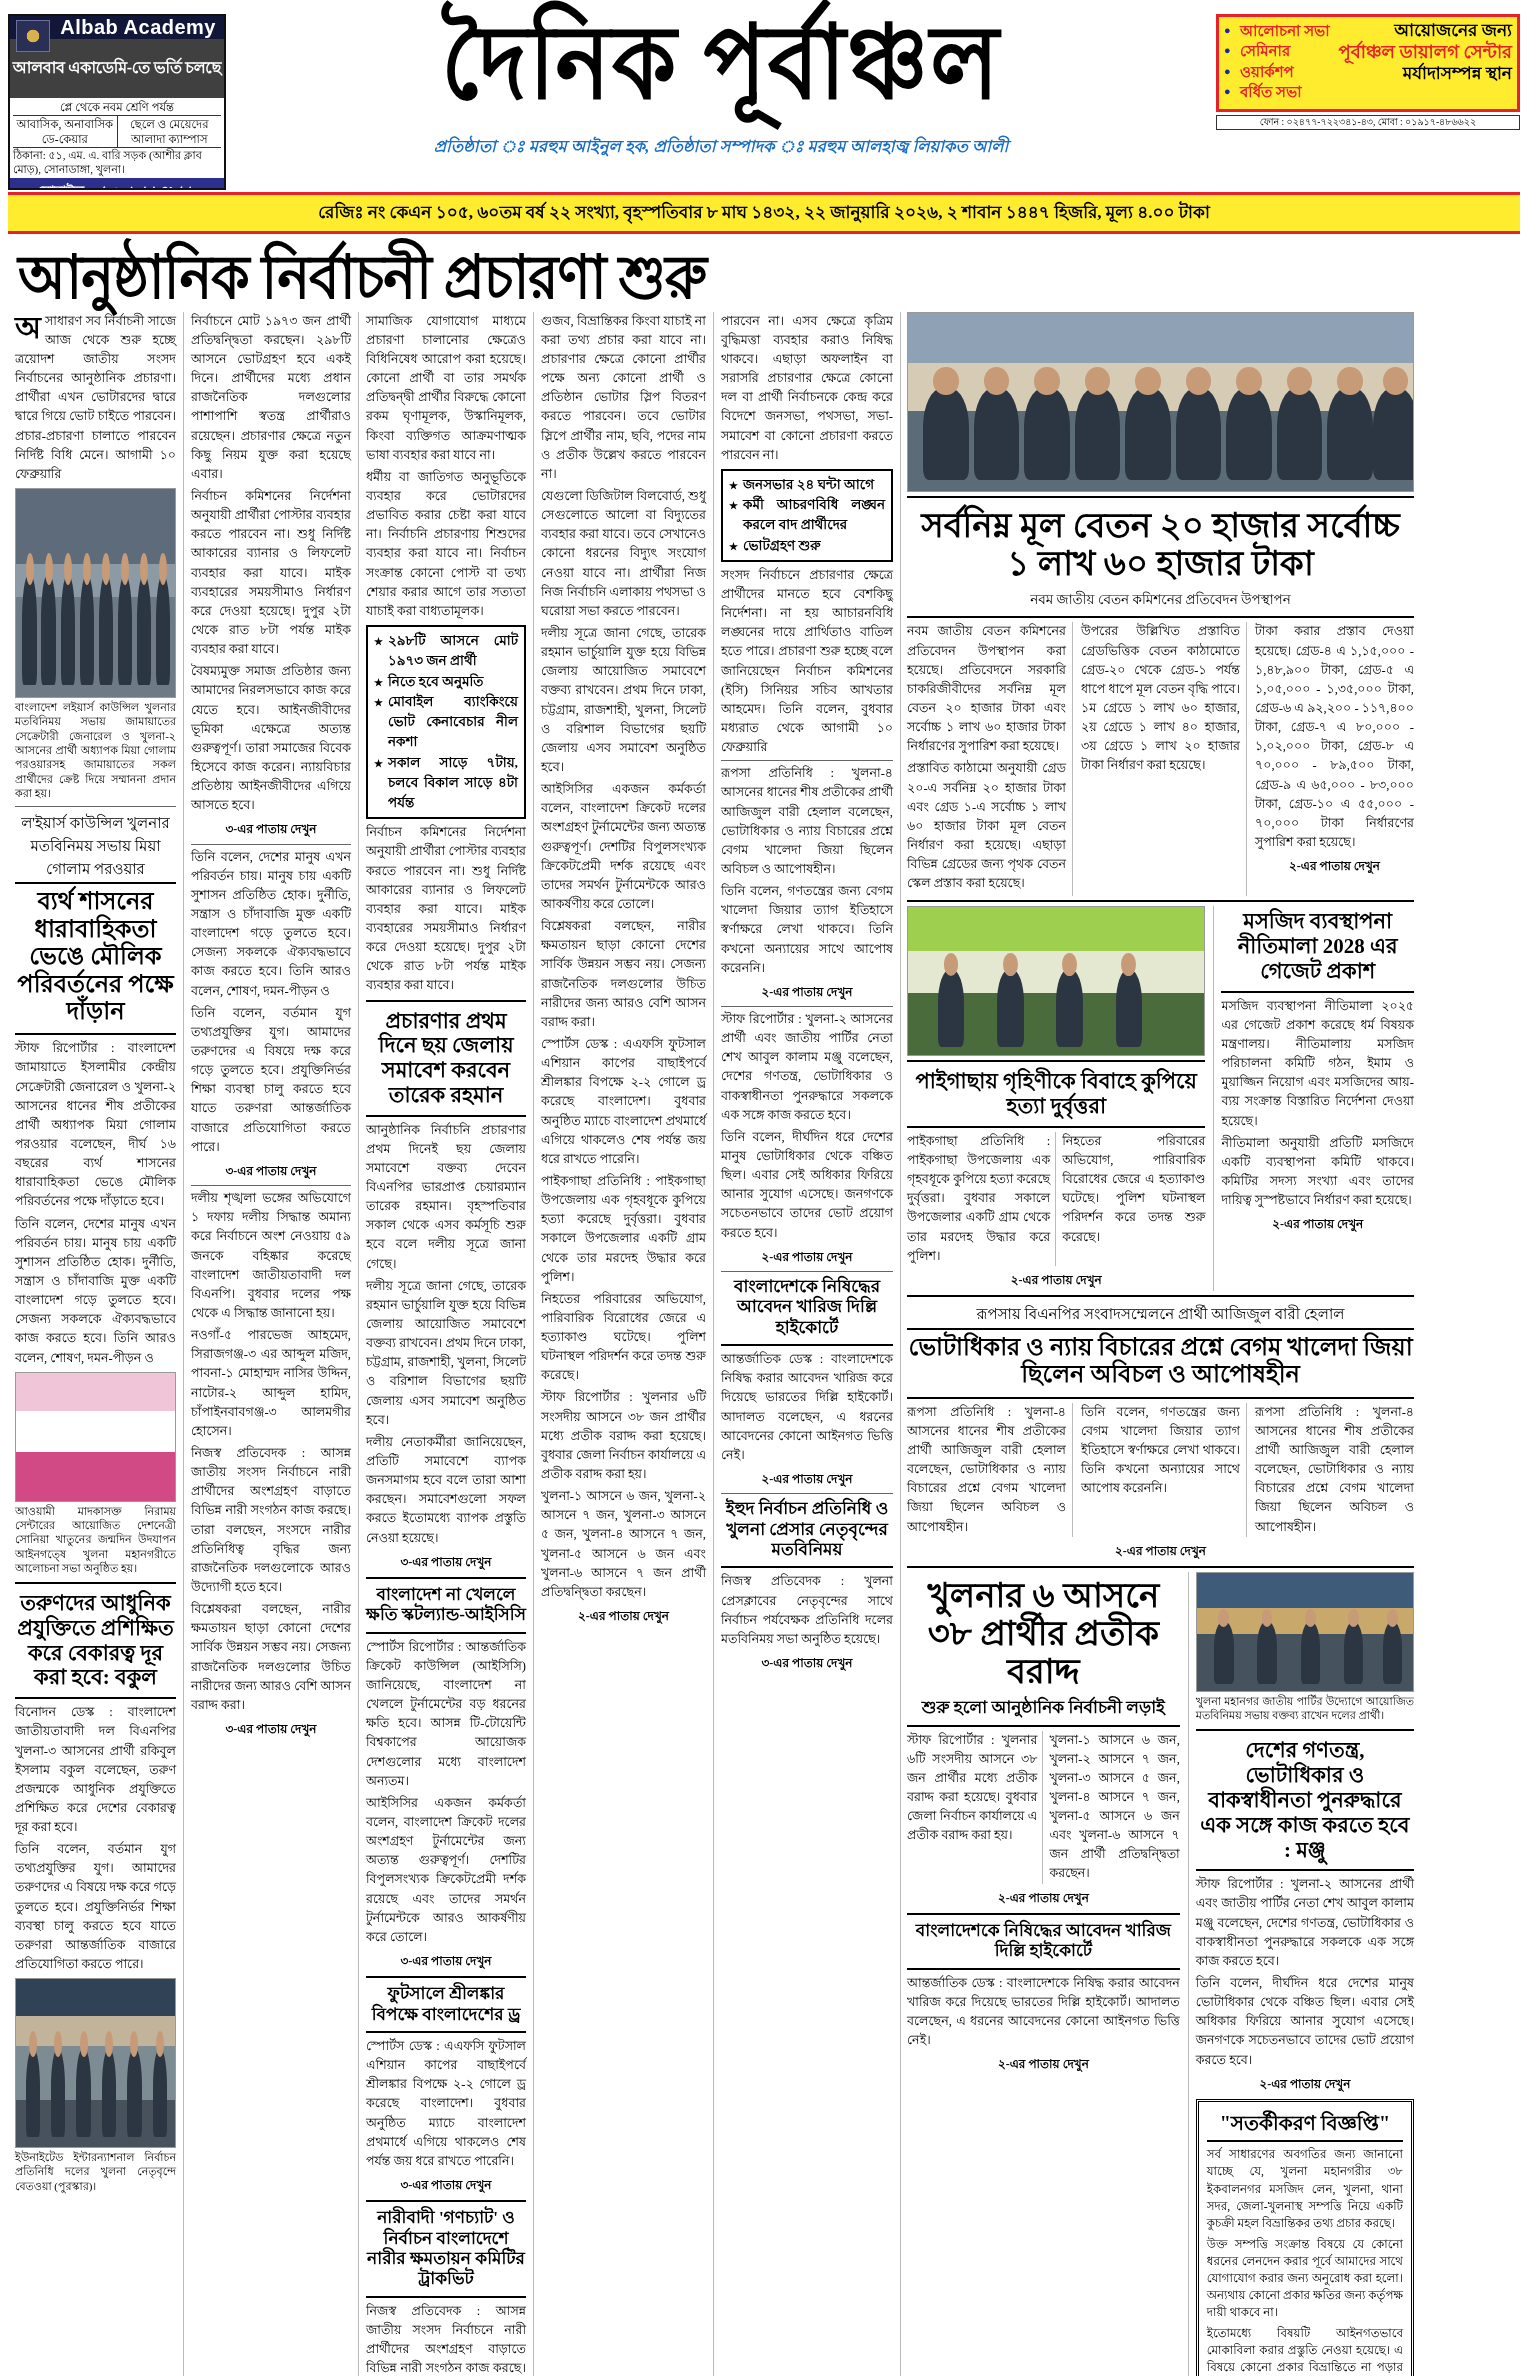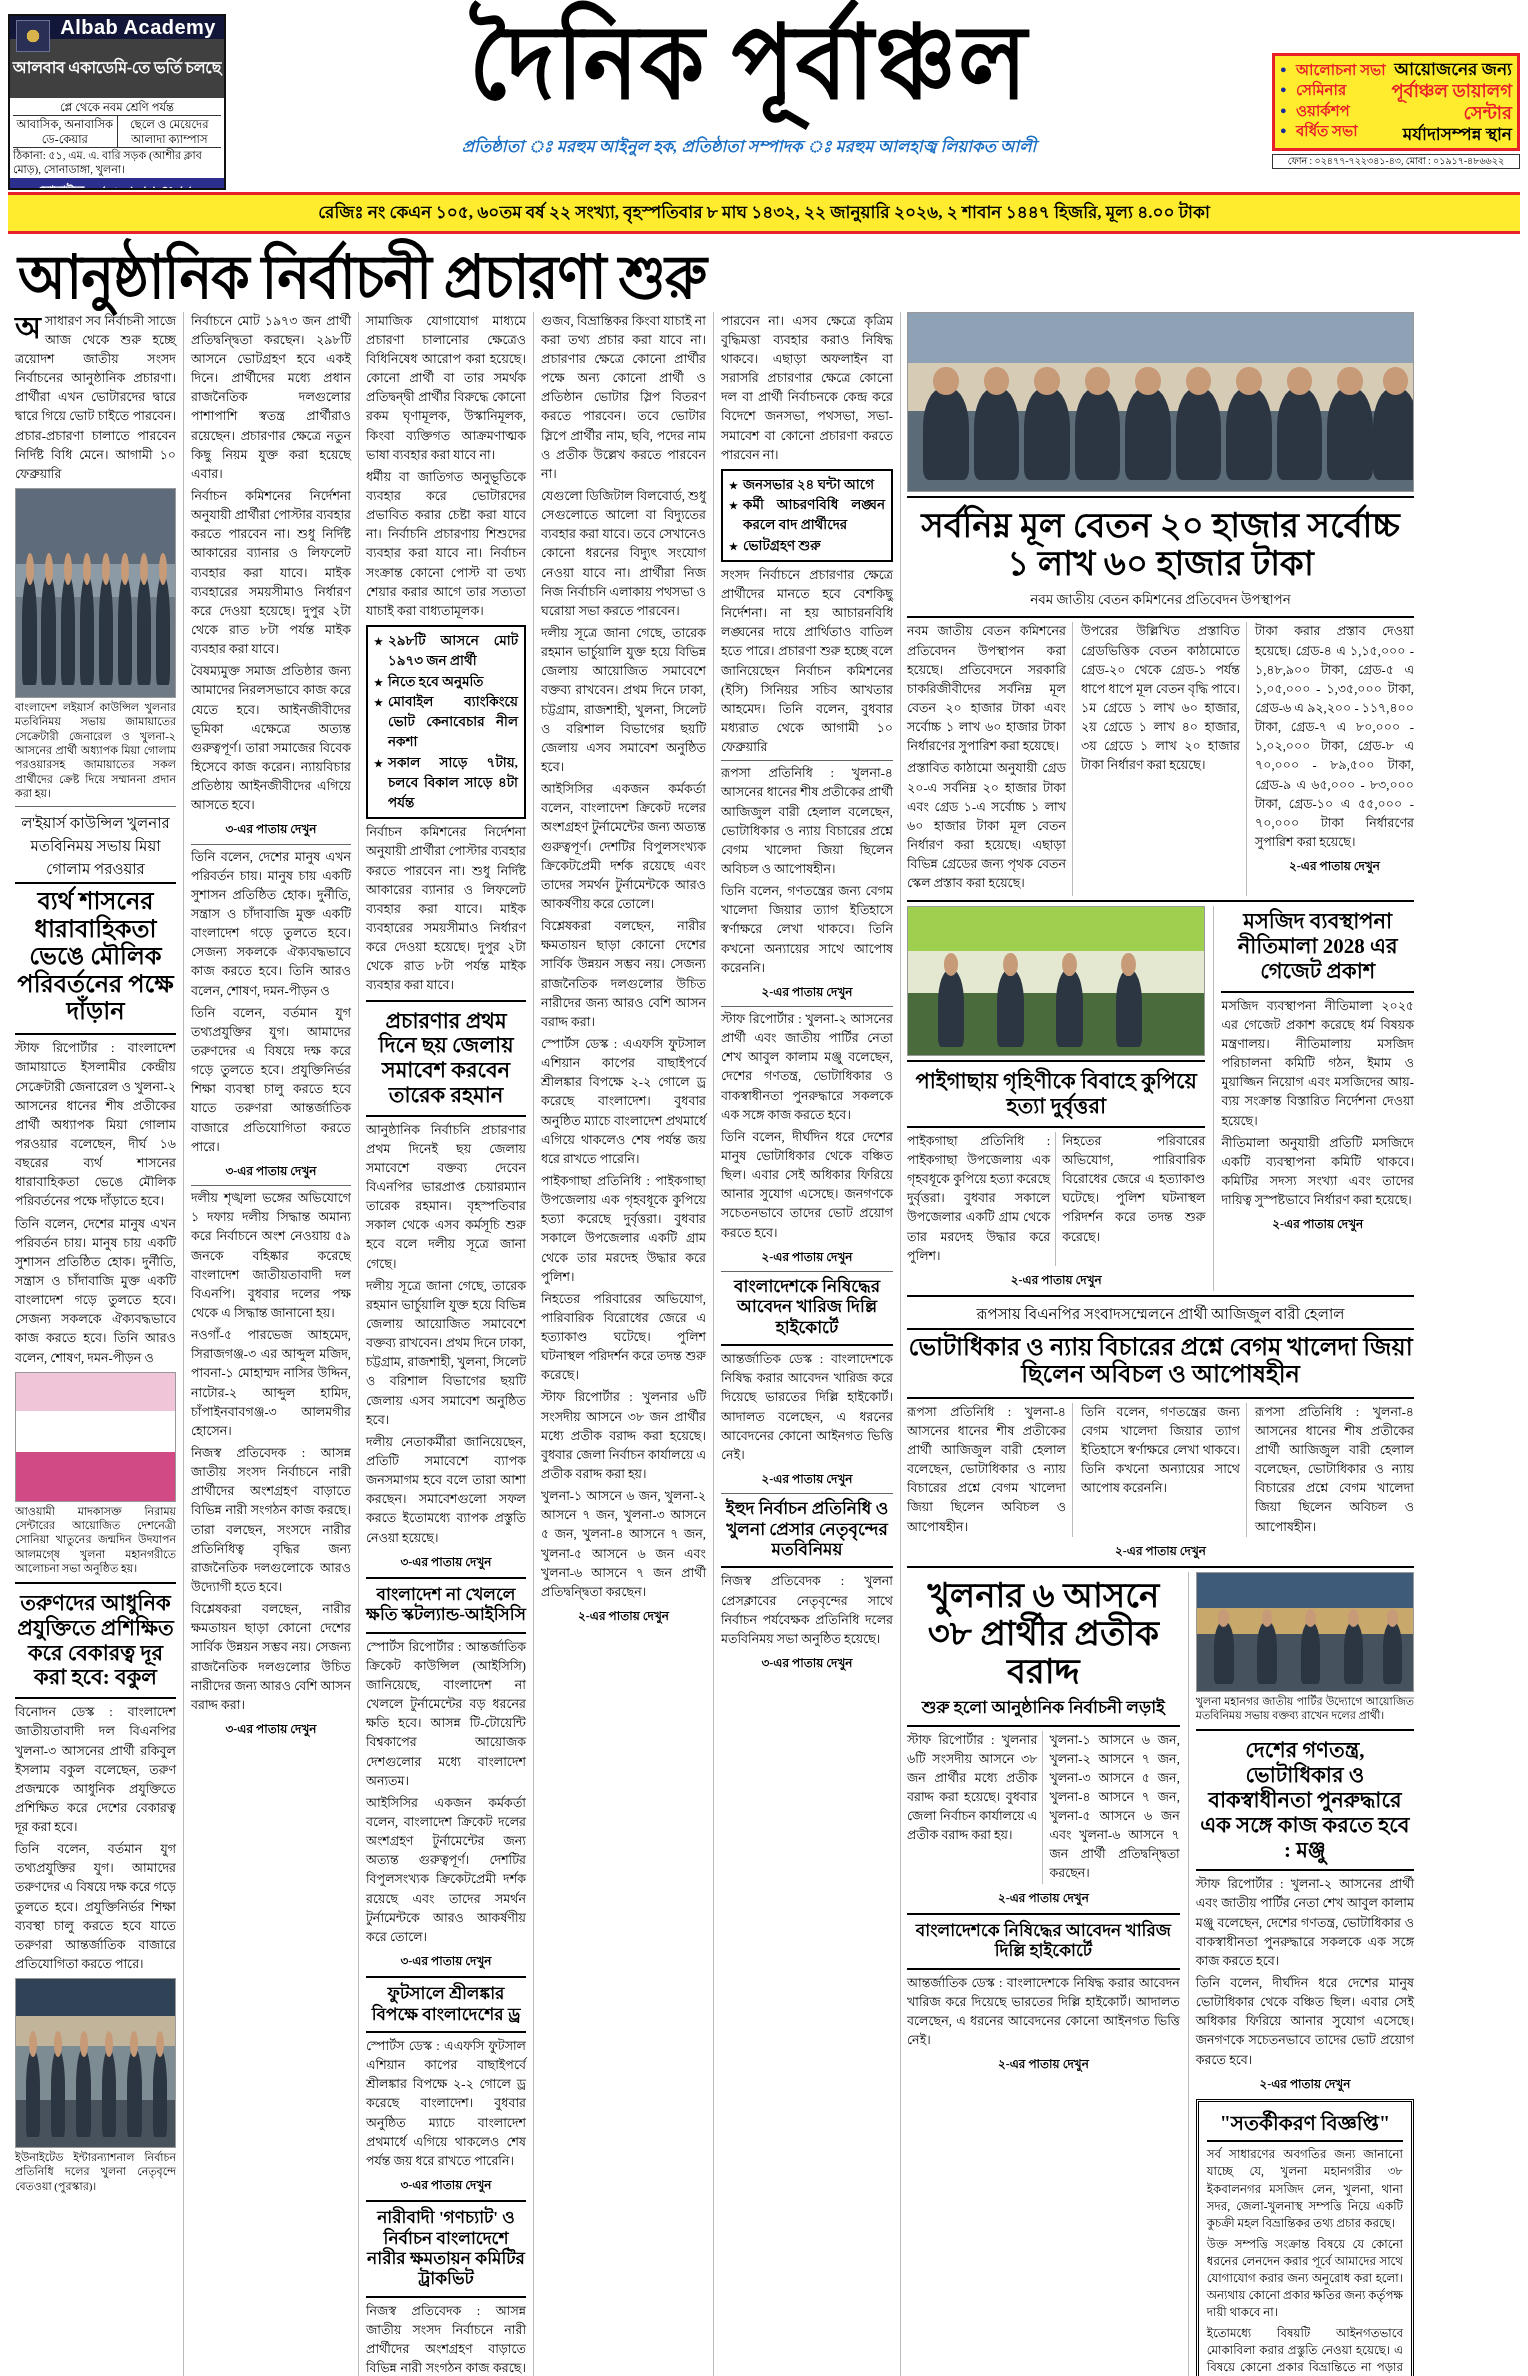--- a/index.html
+++ b/index.html
@@ -37,21 +37,21 @@
   .ad-left-phone { background:#2d2f8f; color:#fff; text-align:center; font-size:14px; font-weight:bold; padding:2px 0; margin-top:auto; }
 
   .masthead-center { flex:1; display:flex; flex-direction:column; align-items:center; justify-content:flex-start; }
   .paper-title {
     font-family:"Liberation Serif", serif; font-weight:bold;
     font-size:92px; line-height:0.98; letter-spacing:2px; color:#000;
     transform: scaleY(1.12); margin-top:4px;
   }
   .founder-line { color:#1a6fc4; font-size:16.5px; font-weight:bold; margin-top:26px; font-style:italic; }
 
-  .ad-right { width:248px; display:flex; flex-direction:column; gap:3px;margin-top:39px; }
+  .ad-right { width:304px; display:flex; flex-direction:column; gap:3px; }
   .ad-right-yellow { border:3px solid #e8202a; background:#ffec2e; padding:4px 5px; display:flex; gap:4px; height:98px; }
   .ad-right-bullets { font-size:15px; color:#e8202a; font-weight:bold; line-height:1.35; }
   .ad-right-bullets li { list-style:none; position:relative; padding-left:16px; }
   .ad-right-bullets li:before { content:"\25CF"; color:#1a2a9c; position:absolute; left:0; font-size:11px; top:2px; }
   .ad-right-rt { flex:1; text-align:right; line-height:1.22; }
   .ad-right-rt .l1 { font-size:17px; font-weight:bold; color:#000; }
   .ad-right-rt .l2 { font-size:18px; font-weight:bold; color:#e8202a; }
   .ad-right-rt .l3 { font-size:17px; font-weight:bold; color:#000; }
   .ad-right-pink { border:3px solid #e8202a; background:#e8158a; text-align:center; padding:3px 2px; }
   .ad-right-pink .bldg { color:#fff; font-size:24px; font-weight:bold; text-shadow:1px 1px 0 #7a0846; }
@@ -210,21 +210,21 @@
       </div>
       <div class="cap">বাংলাদেশ লইয়ার্স কাউন্সিল খুলনার মতবিনিময় সভায় জামায়াতের সেক্রেটারী জেনারেল ও খুলনা-২ আসনের প্রার্থী অধ্যাপক মিয়া গোলাম পরওয়ারসহ জামায়াতের সকল প্রার্থীদের ক্রেষ্ট দিয়ে সম্মাননা প্রদান করা হয়।</div>
       <div class="rule-thin"></div>
       <div class="kicker-u">ল'ইয়ার্স কাউন্সিল খুলনার মতবিনিময় সভায় মিয়া গোলাম পরওয়ার</div>
       <div class="hl-lg">ব্যর্থ শাসনের ধারাবাহিকতা ভেঙে মৌলিক পরিবর্তনের পক্ষে দাঁড়ান</div>
       <div class="rule"></div>
       <p class="body">স্টাফ রিপোর্টার : বাংলাদেশ জামায়াতে ইসলামীর কেন্দ্রীয় সেক্রেটারী জেনারেল ও খুলনা-২ আসনের ধানের শীষ প্রতীকের প্রার্থী অধ্যাপক মিয়া গোলাম পরওয়ার বলেছেন, দীর্ঘ ১৬ বছরের ব্যর্থ শাসনের ধারাবাহিকতা ভেঙে মৌলিক পরিবর্তনের পক্ষে দাঁড়াতে হবে।</p>
       <p class="body">তিনি বলেন, দেশের মানুষ এখন পরিবর্তন চায়। মানুষ চায় একটি সুশাসন প্রতিষ্ঠিত হোক। দুর্নীতি, সন্ত্রাস ও চাঁদাবাজি মুক্ত একটি বাংলাদেশ গড়ে তুলতে হবে। সেজন্য সকলকে ঐক্যবদ্ধভাবে কাজ করতে হবে। তিনি আরও বলেন, শোষণ, দমন-পীড়ন ও</p>
 
       <div class="photo ph-banner" style="height:130px; margin-top:4px;"></div>
-      <div class="cap">আওয়ামী মাদকাসক্ত নিরাময় সেন্টারের আয়োজিত দেশনেত্রী সোনিয়া খাতুনের জন্মদিন উদযাপন আলমগ্ষে খুলনা মহানগরীতে আলোচনা সভা অনুষ্ঠিত হয়।</div>
+      <div class="cap">আওয়ামী মাদকাসক্ত নিরাময় সেন্টারের আয়োজিত দেশনেত্রী সোনিয়া খাতুনের জন্মদিন উদযাপন আইনগত্ষে খুলনা মহানগরীতে আলোচনা সভা অনুষ্ঠিত হয়।</div>
       <div class="rule"></div>
       <div class="hl-md">তরুণদের আধুনিক প্রযুক্তিতে প্রশিক্ষিত করে বেকারত্ব দূর করা হবে: বকুল</div>
       <div class="rule"></div>
       <p class="body">বিনোদন ডেস্ক : বাংলাদেশ জাতীয়তাবাদী দল বিএনপির খুলনা-৩ আসনের প্রার্থী রকিবুল ইসলাম বকুল বলেছেন, তরুণ প্রজন্মকে আধুনিক প্রযুক্তিতে প্রশিক্ষিত করে দেশের বেকারত্ব দূর করা হবে।</p>
       <p class="body">তিনি বলেন, বর্তমান যুগ তথ্যপ্রযুক্তির যুগ। আমাদের তরুণদের এ বিষয়ে দক্ষ করে গড়ে তুলতে হবে। প্রযুক্তিনির্ভর শিক্ষা ব্যবস্থা চালু করতে হবে যাতে তরুণরা আন্তর্জাতিক বাজারে প্রতিযোগিতা করতে পারে।</p>
 
       <div class="photo ph-group" style="height:170px; margin-top:4px;">
         <div class="photo-people">
           <i style="left:6%"></i>
             <i style="left:22%"></i>

